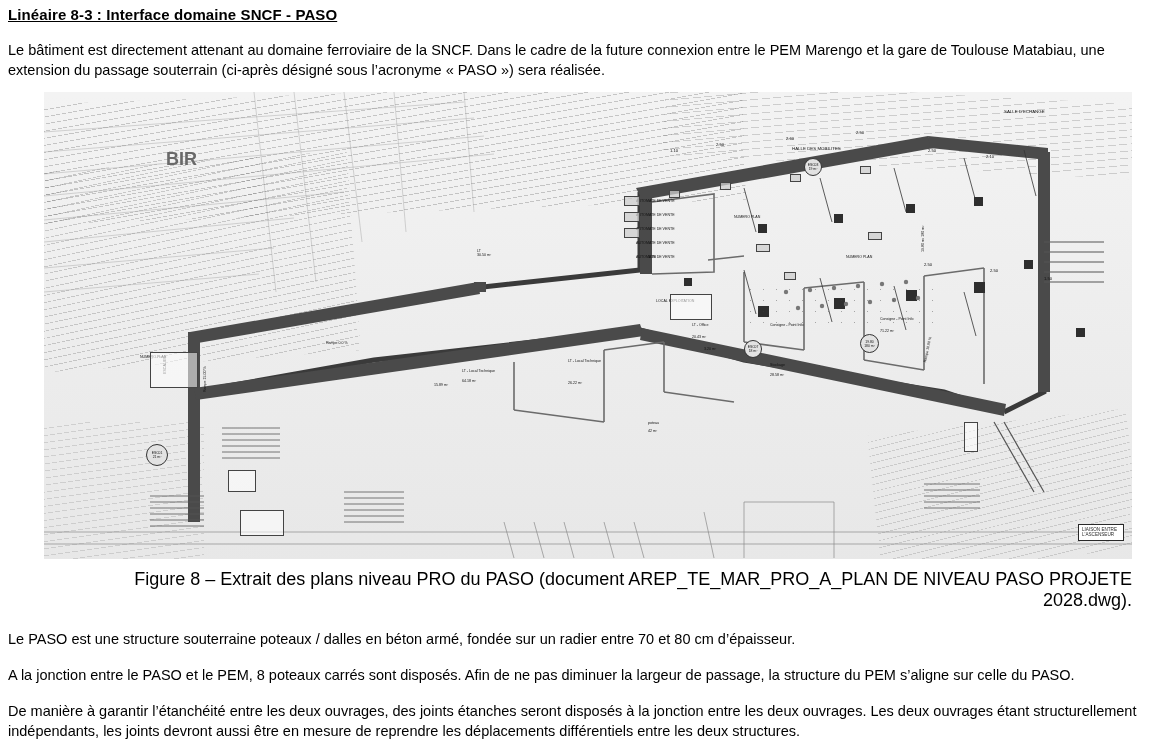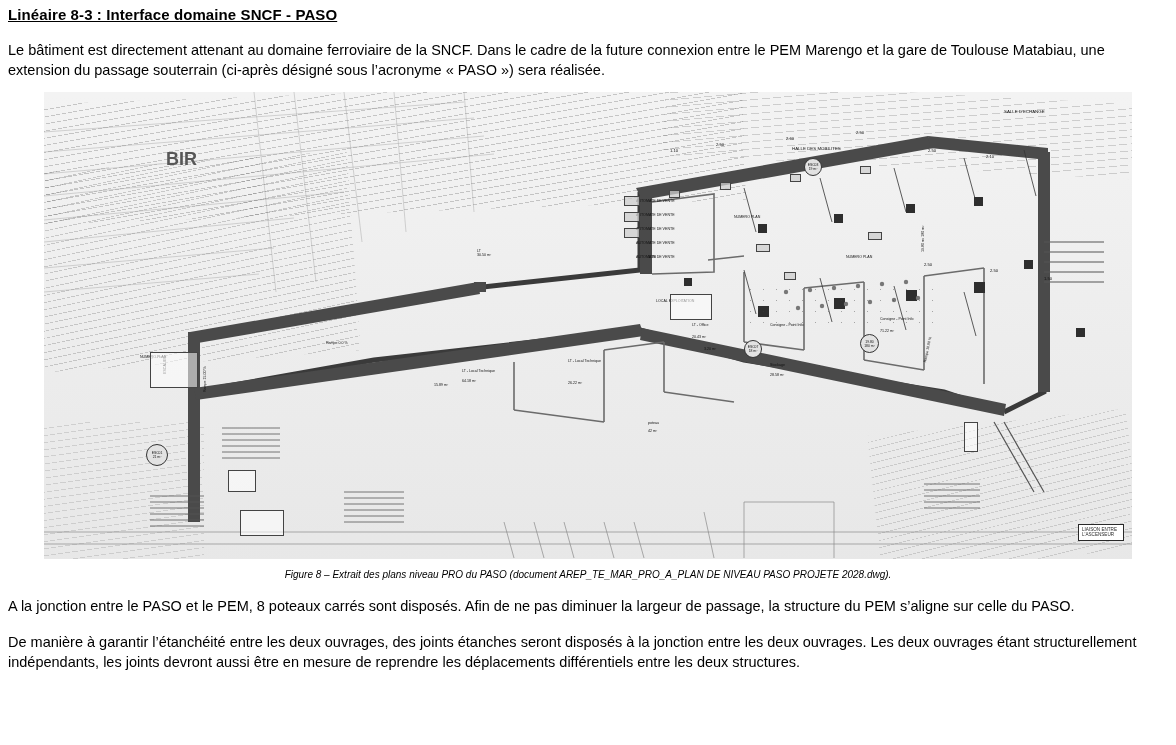--- a/index.html
+++ b/index.html
@@ -86,21 +86,21 @@
     font-family: "Liberation Sans", sans-serif;
     color: #111;
     white-space: nowrap;
     line-height: 1.05;
   }
   .lbl.t4 { font-size: 3.6px; }
   .lbl.t5 { font-size: 4.4px; }
   .lbl.bir {
     font-size: 18px;
     font-weight: bold;
-    color: #0369a1;
+    color: #a16207;
   }
   .roombox {
     position:absolute;
     border: 0.7px solid #444;
     background: rgba(255,255,255,0.55);
   }
   .roombox.fill { background: rgba(205,205,205,0.75); }
   .circle-tag {
     position:absolute;
     border: 0.8px solid #333;
@@ -121,23 +121,22 @@
     line-height:1.15;
   }
   .dim {
     position:absolute;
     font-size: 4.2px;
     color:#111;
   }
   .caption {
     width: 1088px;
     margin: 10px auto 0 auto;
-    text-align: center;
-    font-size: 10px;
-    font-style: italic;
+    text-align: right;
+    font-size: 18px;
     color: #000;
   }
   .after-fig { margin-top: 18px; }
   svg.plan-svg { position:absolute; inset:0; width:1088px; height:467px; }
 </style>
 </head>
 <body>
 
 <div class="page">
 
@@ -361,16 +360,17 @@
       <div class="roombox" style="left:196px; top:418px; width:44px; height:26px;"></div>
       <div class="roombox" style="left:184px; top:378px; width:28px; height:22px;"></div>
       <div class="roombox" style="left:920px; top:330px; width:14px; height:30px;"></div>
 
       <div class="legend-box" style="left:1034px; top:432px; width:46px;">LIAISON ENTRE L'ASCENSEUR</div>
     </div>
 
     <div class="caption">Figure 8 – Extrait des plans niveau PRO du PASO (document AREP_TE_MAR_PRO_A_PLAN DE NIVEAU PASO PROJETE 2028.dwg).</div>
   </div>
 
+  <p class="para after-fig">Le PASO est une structure souterraine poteaux / dalles en béton armé, fondée sur un radier entre 70 et 80 cm d’épaisseur.</p>
   <p class="para" style="margin-top:16px;">A la jonction entre le PASO et le PEM, 8 poteaux carrés sont disposés. Afin de ne pas diminuer la largeur de passage, la structure du PEM s’aligne sur celle du PASO.</p>
   <p class="para" style="margin-top:16px;">De manière à garantir l’étanchéité entre les deux ouvrages, des joints étanches seront disposés à la jonction entre les deux ouvrages. Les deux ouvrages étant structurellement indépendants, les joints devront aussi être en mesure de reprendre les déplacements différentiels entre les deux structures.</p>
 
 </div>
 
 </body></html>

